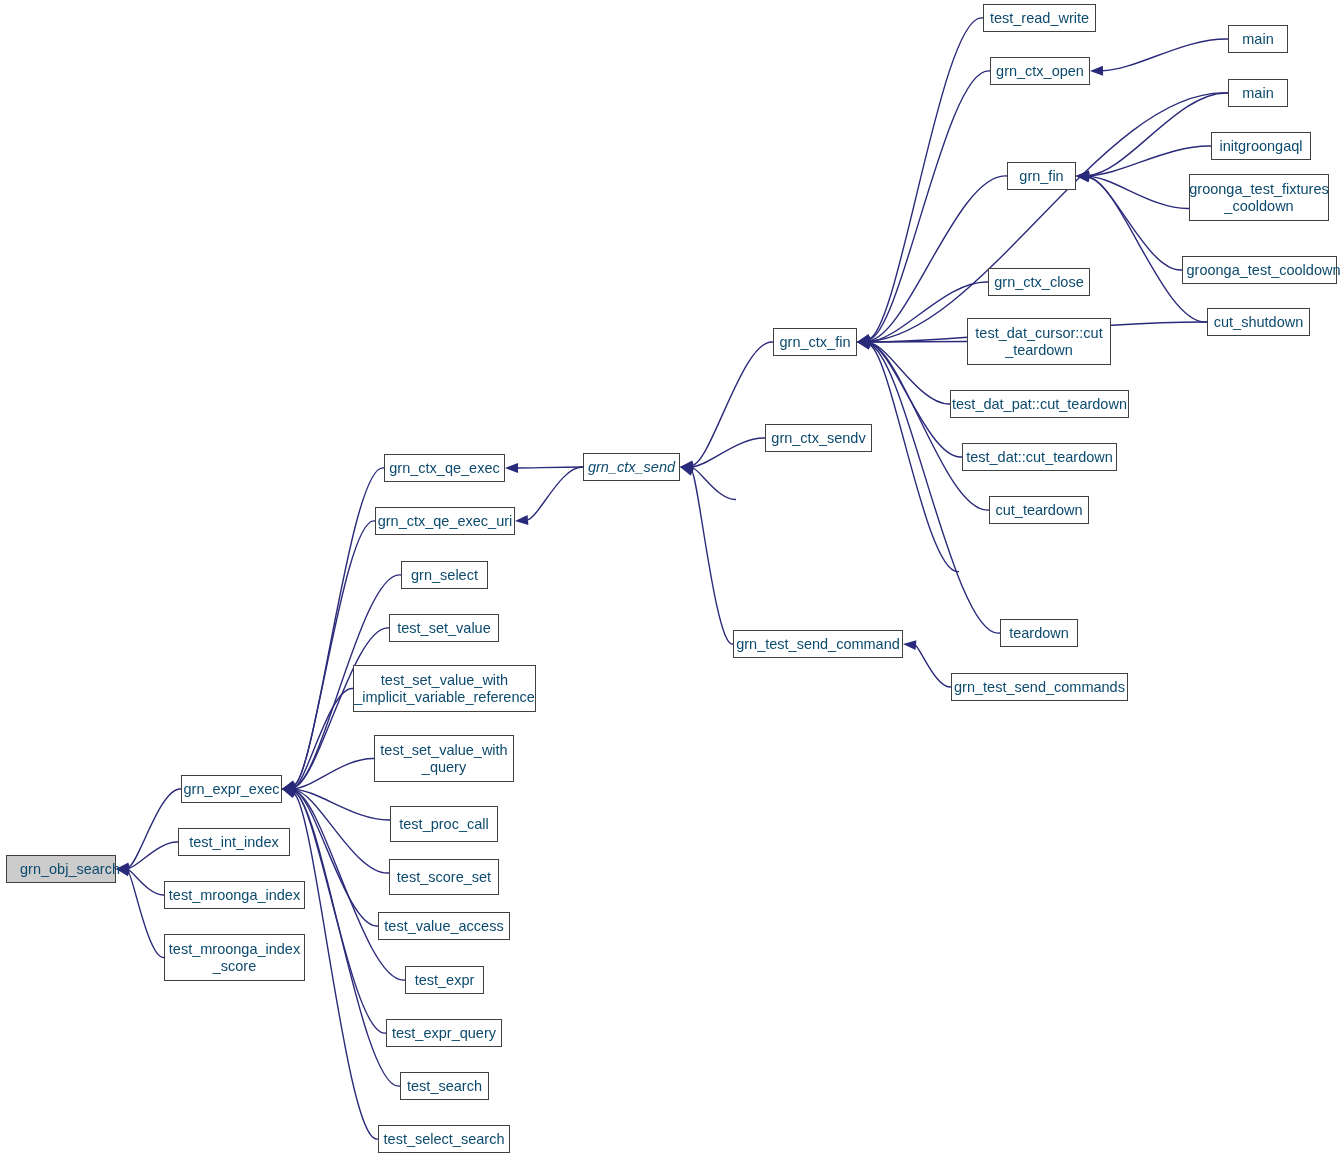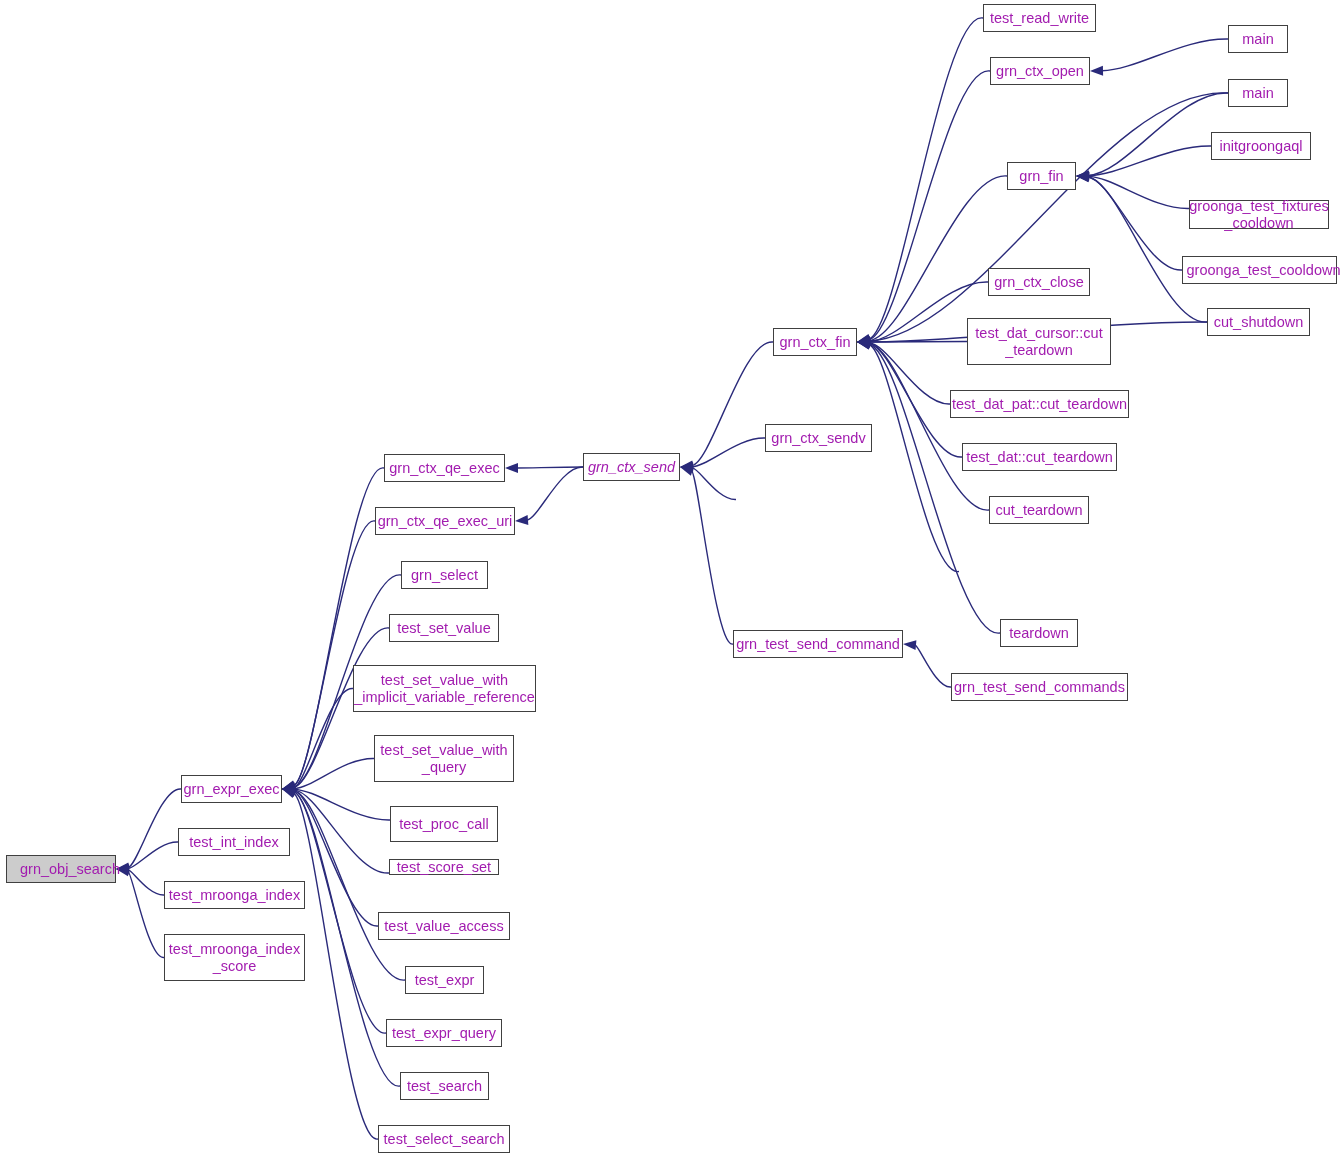--- a/index.html
+++ b/index.html
@@ -4,21 +4,21 @@
 <style>
   html,body{margin:0;padding:0;background:#ffffff;}
   body{font-family:"Liberation Sans", sans-serif;}
   #canvas{position:relative;width:1344px;height:1160px;background:#ffffff;overflow:hidden;}
   #edges{position:absolute;left:0;top:0;width:1344px;height:1160px;}
   .node{
     position:absolute;
     box-sizing:border-box;
     border:1px solid #404040;
     background:#ffffff;
-    color:#a21caf;
+    color:#0c4a6e;
     font-size:14.5px;
     line-height:17px;
     display:flex;
     align-items:center;
     justify-content:center;
     text-align:center;
     white-space:pre-line;
     letter-spacing:0px;
   }
   .node.current{background:#cccccc;border-color:#404040;padding-left:18px;}
@@ -121,21 +121,21 @@
 _score</div>
     <div class="node" style="left: 384px; top: 454px; width: 121px; height: 28px;">grn_ctx_qe_exec</div>
     <div class="node" style="left: 375px; top: 507px; width: 140px; height: 28px;">grn_ctx_qe_exec_uri</div>
     <div class="node" style="left: 401px; top: 561px; width: 87px; height: 28px;">grn_select</div>
     <div class="node" style="left: 389px; top: 614px; width: 110px; height: 28px;">test_set_value</div>
     <div class="node" style="left: 353px; top: 665px; width: 183px; height: 47px;">test_set_value_with
 _implicit_variable_reference</div>
     <div class="node" style="left: 374px; top: 735px; width: 140px; height: 47px;">test_set_value_with
 _query</div>
     <div class="node" style="left: 390px; top: 806px; width: 108px; height: 36px;">test_proc_call</div>
-    <div class="node" style="left: 389px; top: 859px; width: 110px; height: 16px;">test_score_set</div>
+    <div class="node" style="left: 389px; top: 859px; width: 110px; height: 36px;">test_score_set</div>
     <div class="node" style="left: 378px; top: 912px; width: 132px; height: 28px;">test_value_access</div>
     <div class="node" style="left: 405px; top: 966px; width: 79px; height: 28px;">test_expr</div>
     <div class="node" style="left: 386px; top: 1019px; width: 116px; height: 28px;">test_expr_query</div>
     <div class="node" style="left: 400px; top: 1072px; width: 89px; height: 28px;">test_search</div>
     <div class="node" style="left: 378px; top: 1125px; width: 132px; height: 28px;">test_select_search</div>
     <div class="node" style="left: 583px; top: 453px; width: 97px; height: 28px; font-style: italic;">grn_ctx_send</div>
     <div class="node" style="left: 765px; top: 424px; width: 107px; height: 28px;">grn_ctx_sendv</div>
     <div class="node" style="left: 733px; top: 630px; width: 170px; height: 28px;">grn_test_send_command</div>
     <div class="node" style="left: 951px; top: 673px; width: 177px; height: 28px;">grn_test_send_commands</div>
     <div class="node" style="left: 773px; top: 328px; width: 84px; height: 28px;">grn_ctx_fin</div>
@@ -145,17 +145,17 @@
     <div class="node" style="left: 950px; top: 390px; width: 179px; height: 28px;">test_dat_pat::cut_teardown</div>
     <div class="node" style="left: 962px; top: 443px; width: 155px; height: 28px;">test_dat::cut_teardown</div>
     <div class="node" style="left: 989px; top: 496px; width: 100px; height: 28px;">cut_teardown</div>
     <div class="node" style="left: 1000px; top: 619px; width: 78px; height: 28px;">teardown</div>
     <div class="node" style="left: 983px; top: 4px; width: 113px; height: 28px;">test_read_write</div>
     <div class="node" style="left: 990px; top: 57px; width: 100px; height: 28px;">grn_ctx_open</div>
     <div class="node" style="left: 1228px; top: 25px; width: 60px; height: 28px;">main</div>
     <div class="node" style="left: 1228px; top: 79px; width: 60px; height: 28px;">main</div>
     <div class="node" style="left: 1007px; top: 162px; width: 69px; height: 28px;">grn_fin</div>
     <div class="node" style="left: 1211px; top: 132px; width: 100px; height: 28px;">initgroongaql</div>
-    <div class="node" style="left: 1189px; top: 200px; width: 140px; height: 29px;">groonga_test_fixtures
+    <div class="node" style="left: 1189px; top: 174px; width: 140px; height: 47px;">groonga_test_fixtures
 _cooldown</div>
     <div class="node" style="left: 1182px; top: 256px; width: 155px; height: 28px; padding-left: 8px;">groonga_test_cooldown</div>
     <div class="node" style="left: 1207px; top: 308px; width: 103px; height: 28px;">cut_shutdown</div>
   </div>
 
 </body></html>

